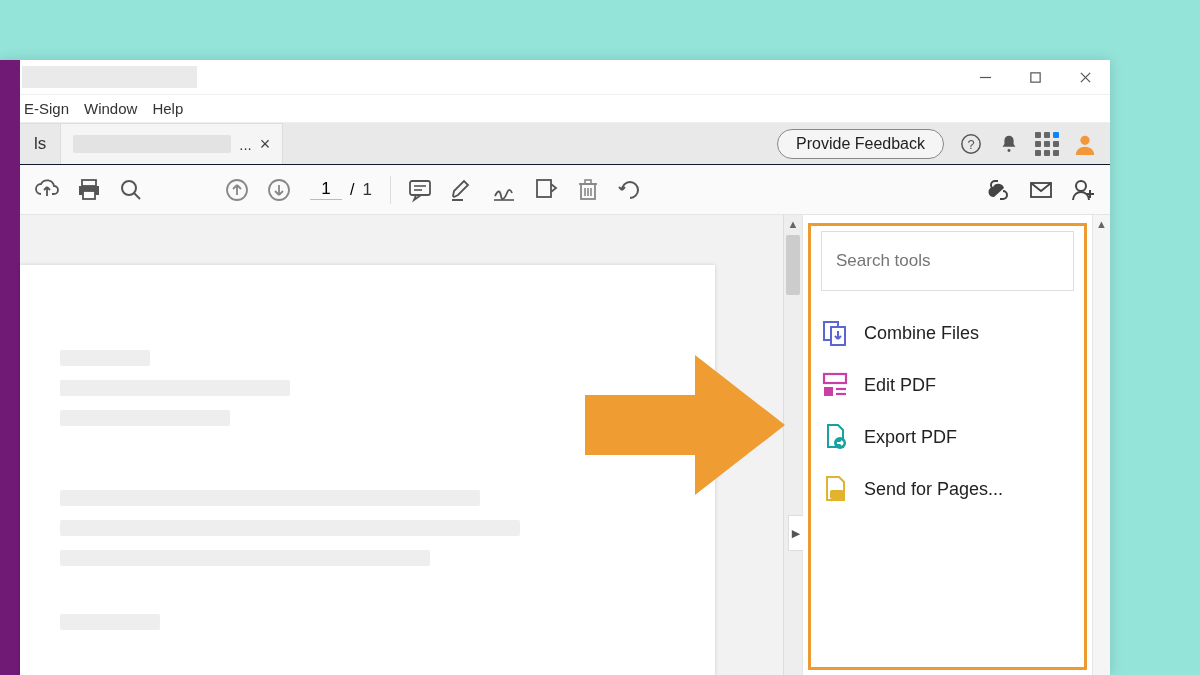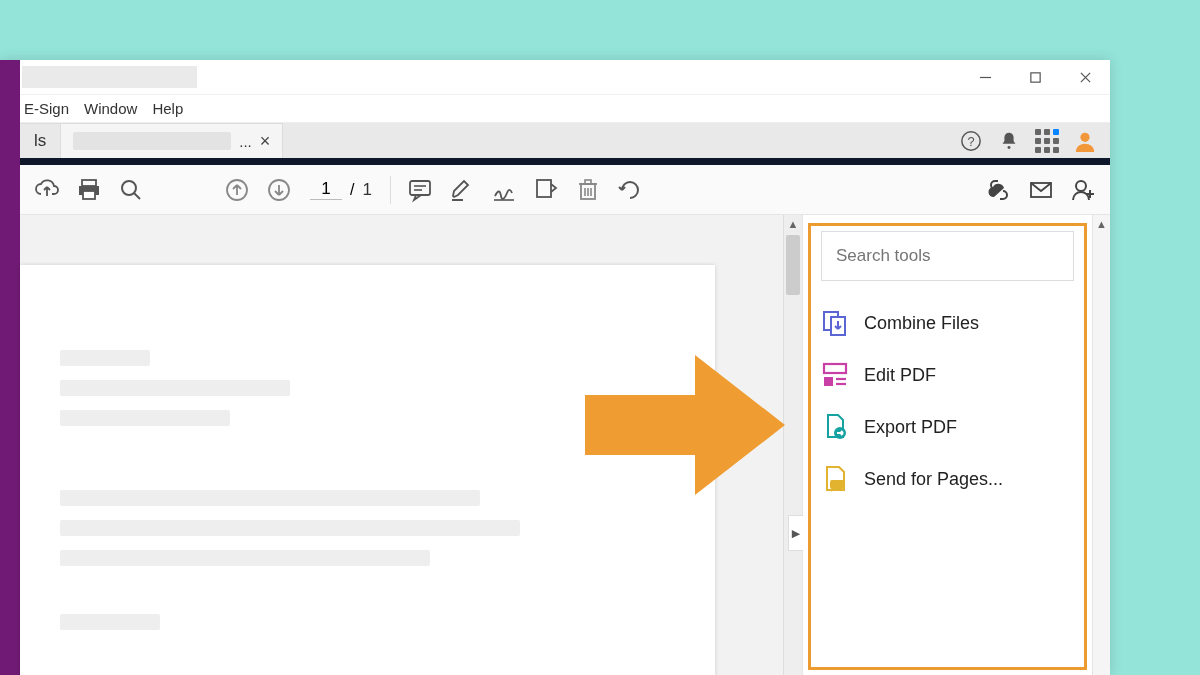--- a/index.html
+++ b/index.html
@@ -23,21 +23,21 @@
   .win-btn { width: 50px; height: 35px; display: flex; align-items: center; justify-content: center; color: #555; }
   .win-btn svg { width: 13px; height: 13px; }
   
   .menubar {
     height: 28px; background: #fff; display: flex; align-items: center; padding-left: 4px;
     border-bottom: 1px solid #eee; font-size: 15px; color: #333; gap: 15px;
   }
   
   .tabstrip {
     height: 42px; background: #e9e9e9; display: flex; align-items: stretch; position: relative;
-    border-bottom: 7px solid #0f172a;
+    border-bottom: 1px solid #0f172a;
     justify-content: space-between;
   }
   .tab-home {
     display: flex; align-items: center; padding: 0 14px; font-size: 17px; color: #333;
     border-right: 1px solid #ddd; border-top: 1px solid #ddd;
   }
   .tab-doc {
     display: flex; align-items: center; background: #f5f5f5;
     padding: 0 12px; border-top: 1px solid #ddd; border-right: 1px solid #ddd;
     gap: 8px; min-width: 220px;
@@ -91,21 +91,21 @@
   }
   .panel-collapser {
     position: absolute; left: -15px; top: 300px; width: 15px; height: 36px; background: #fff; border: 1px solid #ddd; border-right: none;
     display: flex; align-items: center; justify-content: center; font-size: 11px; color: #555;
   }
   .highlight-box {
     position: absolute; left: 5px; top: 8px; right: 5px; bottom: 5px;
     border: 3px solid #ec9b30; pointer-events: none;
   }
   .tools-search {
-    margin: 16px 18px 14px 18px; height: 50px; border: 1px solid #ddd; padding: 0 14px; font-size: 17px; color: #888;
+    margin: 16px 18px 14px 18px; height: 60px; border: 1px solid #ddd; padding: 0 14px; font-size: 17px; color: #888;
     display: flex; align-items: center;
   }
   .tools-search input { border: none; outline: none; width: 100%; font-size: 17px; background: transparent; }
   .tools-list { padding: 2px 14px; }
   .tool-row { display: flex; align-items: center; gap: 15px; padding: 12px 4px; font-size: 18px; color: #222; }
   .tool-row-icon { width: 28px; height: 28px; flex: none; }
   
   .big-arrow {
     position: absolute; left: 575px; top: 345px; width: 220px; height: 160px; pointer-events: none;
   }
@@ -149,20 +149,21 @@
     <div class="tab-home">
       <span>ls</span>
     </div>
     <div class="tab-doc">
       <div class="tab-doc-name"></div>
       <span class="tab-doc-ellip">...</span>
       <span class="tab-close">×</span>
     </div>
     <div class="spacer"></div>
     <div class="tabstrip-right">
+      <div class="feedback-btn">Provide Feedback</div>
       <div class="round-icon">
         <svg viewBox="0 0 24 24" width="24" height="24">
             <circle cx="12" cy="12" r="10" fill="none" stroke="#555" stroke-width="1.6"></circle>
             <text x="12" y="17" text-anchor="middle" font-size="14" fill="#555">?</text>
           </svg>
       </div>
       <div class="round-icon">
         <svg viewBox="0 0 24 24" width="24" height="24">
             <path d="M12 3a5 5 0 00-5 5v4l-2 3h14l-2-3V8a5 5 0 00-5-5z" fill="#555"></path>
             <circle cx="12" cy="19" r="1.6" fill="#555"></circle>

